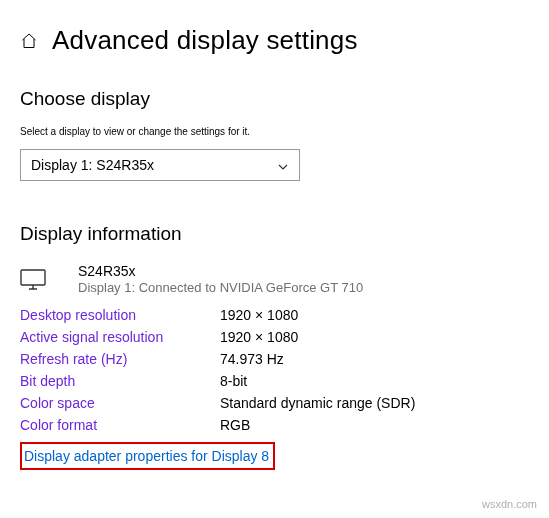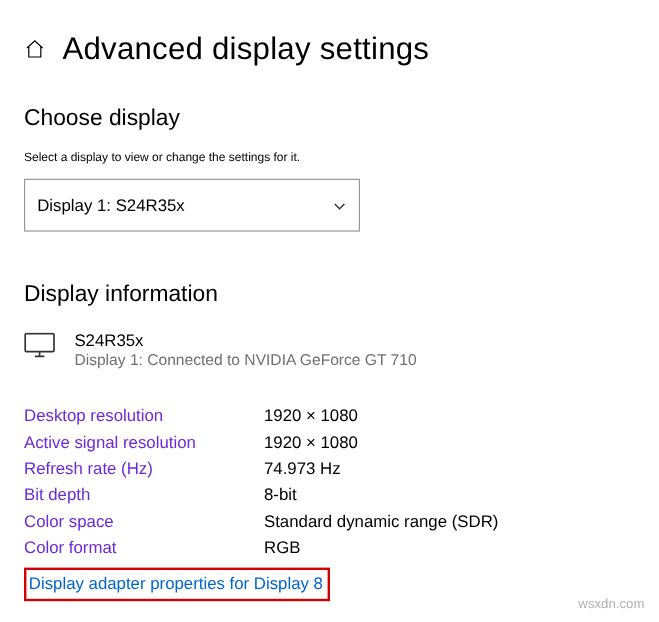--- a/index.html
+++ b/index.html
@@ -51,21 +51,21 @@
       color: #000;
       margin-bottom: 12px;
     }
     .dropdown {
       width: 280px;
       border: 1px solid #999;
       display: flex;
       align-items: center;
       justify-content: space-between;
       padding: 6px 10px;
-      height: 44px;
+      height: 32px;
       margin-bottom: 42px;
       cursor: pointer;
     }
     .dropdown-value {
       font-size: 14px;
     }
     .chevron {
       width: 12px;
       height: 12px;
     }
@@ -74,24 +74,24 @@
       height: 12px;
       stroke: #333;
       stroke-width: 1.2;
       fill: none;
     }
     .display-info-section {
       margin-top: 0;
     }
     .display-monitor-row {
       display: flex;
-      align-items: flex-start;
-      gap: 14px;
+      align-items: flex-end;
+      gap: 30px;
       margin-top: 18px;
-      margin-bottom: 28px;
+      margin-bottom: 9px;
     }
     .monitor-icon {
       width: 28px;
       margin-top: 2px;
     }
     .monitor-icon svg {
       width: 26px;
       height: 22px;
       stroke: #333;
       stroke-width: 1.4;

